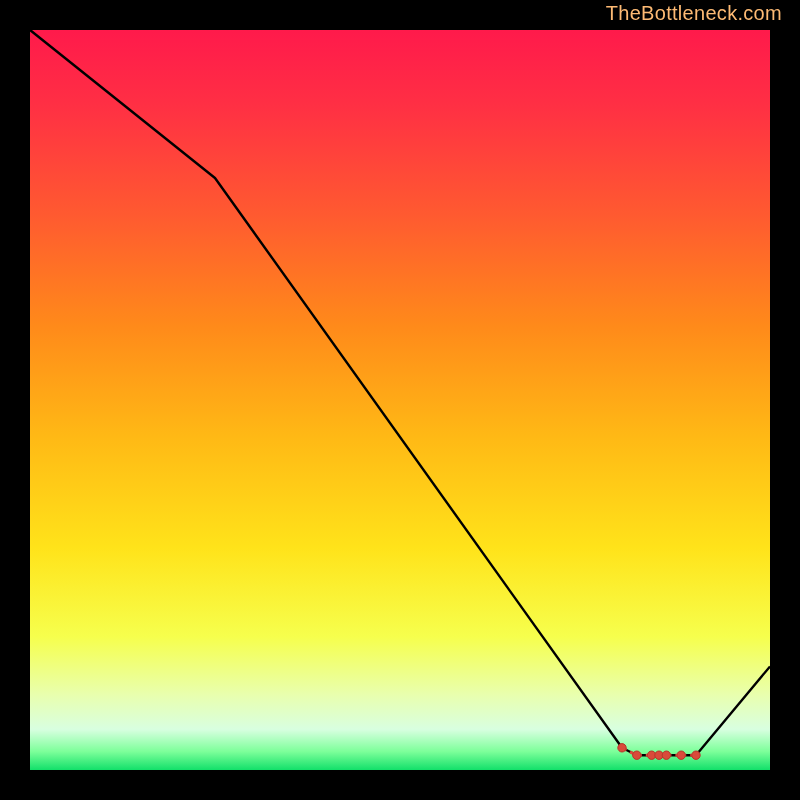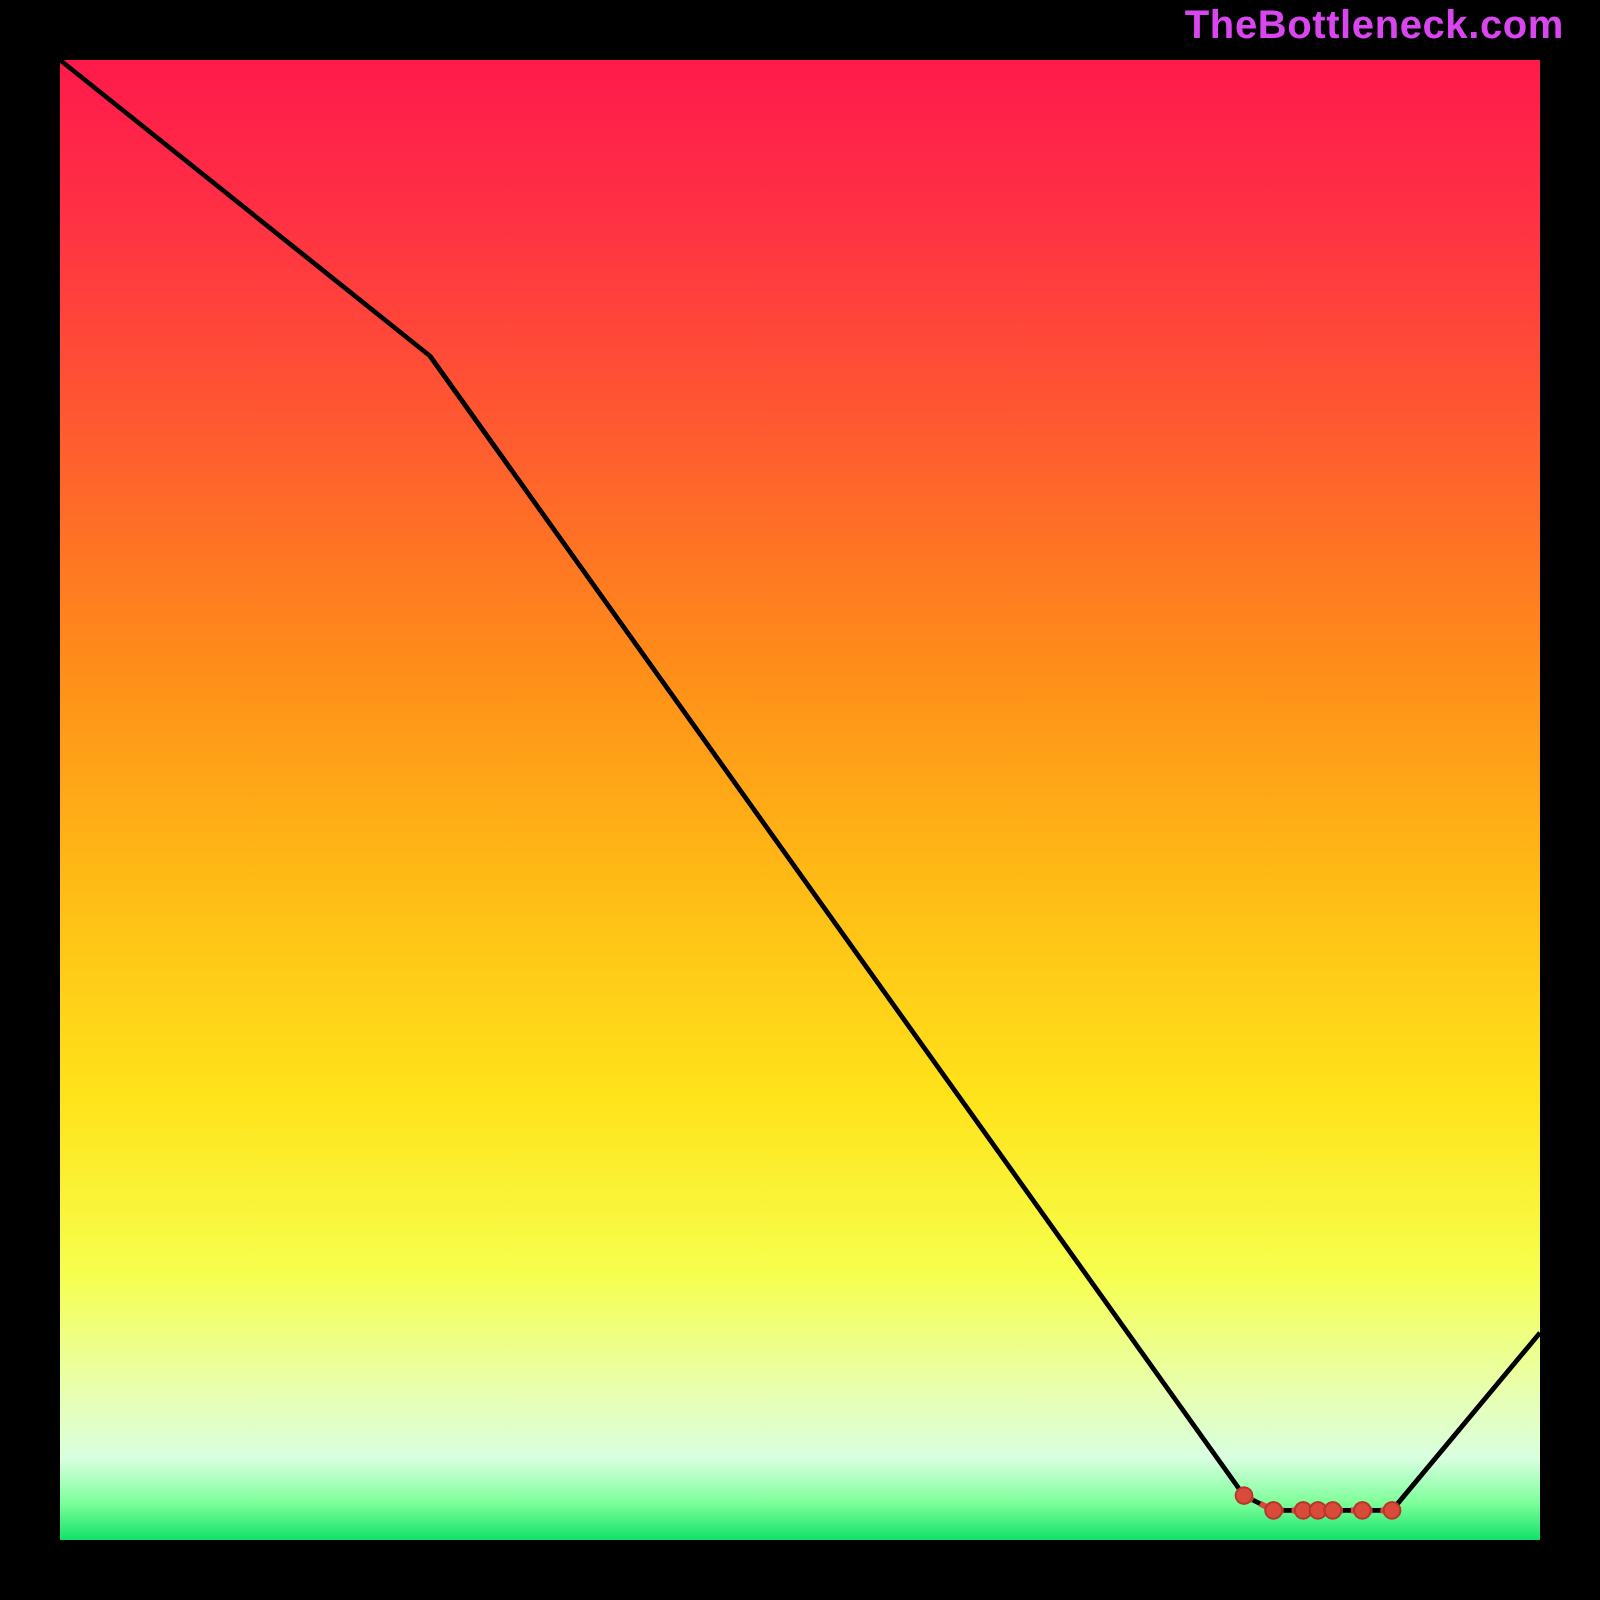--- a/index.html
+++ b/index.html
@@ -1,17 +1,17 @@
 <!DOCTYPE html>
 <html><head>
 <meta charset="utf-8">
 <style>
   html,body{margin:0;padding:0;width:800px;height:800px;overflow:hidden;background:#000;font-family:Arial,Helvetica,sans-serif}
   .wrap{position:relative;width:800px;height:800px}
-  .watermark{position:absolute;top:2px;right:18px;color:#d946ef;font-size:20px;font-weight:700;letter-spacing:.3px}
+  .watermark{position:absolute;top:2px;right:18px;color:#fdba74;font-size:20px;font-weight:400;letter-spacing:.3px}
   svg{display:block}
 </style>
 </head>
 <body>
 <div class="wrap">
   <div class="watermark">TheBottleneck.com</div>
   <svg id="chart" width="800" height="800">
       <defs>
         <linearGradient id="bg" x1="0" y1="0" x2="0" y2="1">
           <stop offset="0%" stop-color="#ff1a4b"></stop>

